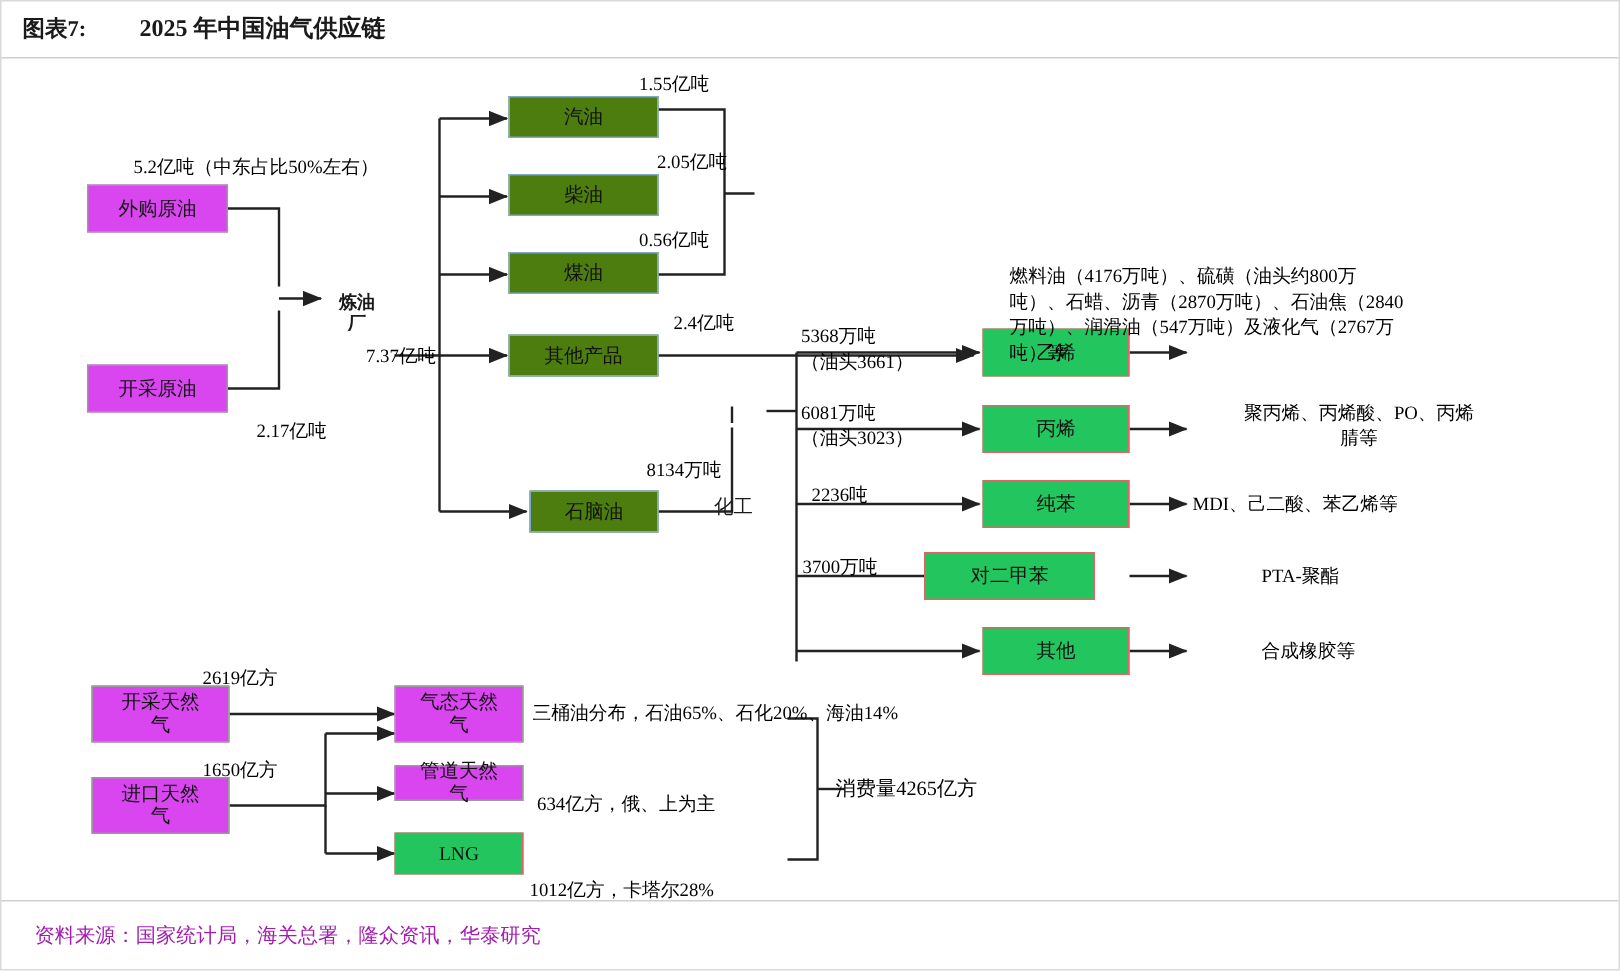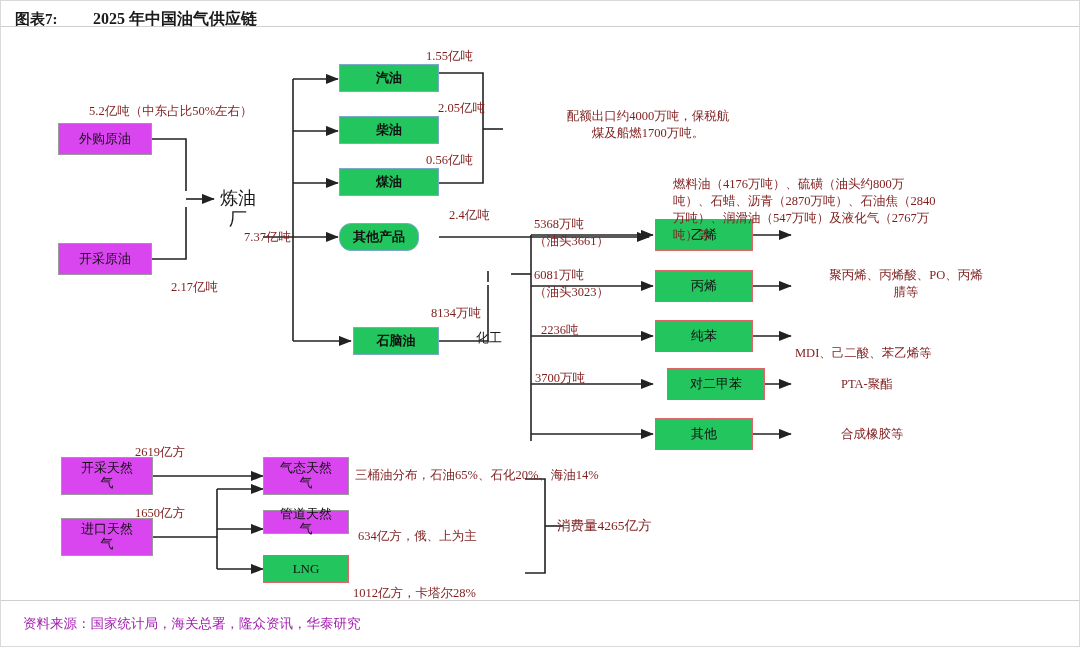--- a/index.html
+++ b/index.html
@@ -19,21 +19,21 @@
     width: 1080px;
     height: 647px;
     border: 1px solid #d9d9d9;
     box-sizing: border-box;
   }
   
   #header {
     position: absolute;
     left: 0; top: 0;
     width: 1078px;
-    height: 26px;
+    height: 38px;
     border-bottom: 1px solid #cfcfcf;
     box-sizing: border-box;
   }
   #header .label {
     position: absolute;
     left: 14px; top: 9px;
     font-size: 15px;
     font-weight: bold;
     font-family: "Liberation Serif", serif;
   }
@@ -85,39 +85,38 @@
     text-align: center;
     font-family: "Liberation Serif", serif;
     white-space: pre-line;
   }
   .node.gray {
     background: #d946ef;
     border: 1px solid #9a9a9a;
     color: #111;
   }
   .node.blue {
-    background: #22c55e;
+    background: #4d7c0f;
     border: 1px solid #7fa8cd;
     color: #111;
-    font-weight: bold;
   }
   .node.red {
     background: #22c55e;
     border: 1px solid #e2646b;
     color: #111;
   }
   .node.plain {
     background: transparent;
     border: none;
   }
   .lbl {
     position: absolute;
     font-size: 12.5px;
     font-family: "Liberation Serif", serif;
-    color: #7f1d1d;
+    color: #000000;
     line-height: 1.35;
     white-space: pre-line;
   }
   .lbl.w2 { width: 340px; }
   .lbl.center { text-align: center; }
 </style>
 </head>
 <body>
 
 <div id="page">
@@ -178,34 +177,34 @@
         <path d="M216,490 L262,490" marker-end="url(#arr)"></path>
         <path d="M216,530 L262,530" marker-end="url(#arr)"></path>
 
         <path d="M524,440 L544,440 L544,534 L524,534"></path>
         <path d="M544,487 L562,487"></path>
       </g>
     </svg>
 
     <div class="node gray" style="left:57px; top:84px; width:94px; height:32px;">外购原油</div>
     <div class="node gray" style="left:57px; top:204px; width:94px; height:32px;">开采原油</div>
-    <div class="node plain" style="left:212px; top:142px; width:50px; height:56px; font-size:18px;">炼油
+    <div class="node plain" style="left:212px; top:142px; width:50px; height:56px; font-size:12px;font-weight:bold;">炼油
 厂</div>
 
     <div class="node blue" style="left:338px; top:25px; width:100px; height:28px;">汽油</div>
     <div class="node blue" style="left:338px; top:77px; width:100px; height:28px;">柴油</div>
     <div class="node blue" style="left:338px; top:129px; width:100px; height:28px;">煤油</div>
-    <div class="node blue" style="left:338px; top:184px; width:80px; height:28px;border-radius:12px;">其他产品</div>
+    <div class="node blue" style="left:338px; top:184px; width:100px; height:28px;">其他产品</div>
     <div class="node blue" style="left:352px; top:288px; width:86px; height:28px;">石脑油</div>
     <div class="node plain" style="left:466px; top:288px; width:44px; height:22px;">化工</div>
 
     <div class="node red" style="left:654px; top:180px; width:98px; height:32px;">乙烯</div>
     <div class="node red" style="left:654px; top:231px; width:98px; height:32px;">丙烯</div>
     <div class="node red" style="left:654px; top:281px; width:98px; height:32px;">纯苯</div>
-    <div class="node red" style="left:666px; top:329px; width:98px; height:32px;">对二甲苯</div>
+    <div class="node red" style="left:615px; top:329px; width:114px; height:32px;">对二甲苯</div>
     <div class="node red" style="left:654px; top:379px; width:98px; height:32px;">其他</div>
 
     <div class="node gray" style="left:60px; top:418px; width:92px; height:38px;">开采天然
 气</div>
     <div class="node gray" style="left:60px; top:479px; width:92px; height:38px;">进口天然
 气</div>
     <div class="node gray" style="left:262px; top:418px; width:86px; height:38px;">气态天然
 气</div>
     <div class="node gray" style="left:262px; top:471px; width:86px; height:24px;">管道天然
 气</div>
@@ -223,29 +222,27 @@
 （油头3661）</div>
     <div class="lbl" style="left:533px; top:228px; width:116px;">6081万吨
 （油头3023）</div>
     <div class="lbl" style="left:540px; top:283px; width:110px;">2236吨</div>
     <div class="lbl" style="left:534px; top:331px; width:110px;">3700万吨</div>
     <div class="lbl" style="left:134px; top:405px; width:120px;">2619亿方</div>
     <div class="lbl" style="left:134px; top:466px; width:120px;">1650亿方</div>
     <div class="lbl" style="left:357px; top:489px; width:180px;">634亿方，俄、上为主</div>
     <div class="lbl" style="left:352px; top:546px; width:200px;">1012亿方，卡塔尔28%</div>
 
-    <div class="lbl w2 center" style="left:512px; top:69px; width:270px;">配额出口约4000万吨，保税航
-煤及船燃1700万吨。</div>
     <div class="lbl" style="left:672px; top:137px; width:330px;">燃料油（4176万吨）、硫磺（油头约800万
 吨）、石蜡、沥青（2870万吨）、石油焦（2840
 万吨）、润滑油（547万吨）及液化气（2767万
 吨）等</div>
     <div class="lbl center" style="left:780px; top:228px; width:250px;">聚丙烯、丙烯酸、PO、丙烯
 腈等</div>
-    <div class="lbl" style="left:794px; top:289px; width:250px;margin-top:17px;">MDI、己二酸、苯乙烯等</div>
+    <div class="lbl" style="left:794px; top:289px; width:250px;">MDI、己二酸、苯乙烯等</div>
     <div class="lbl" style="left:840px; top:337px; width:200px;">PTA-聚酯</div>
     <div class="lbl" style="left:840px; top:387px; width:200px;">合成橡胶等</div>
     <div class="lbl" style="left:354px; top:428px; width:300px;">三桶油分布，石油65%、石化20%、海油14%</div>
     <div class="lbl" style="left:556px; top:478px; width:220px; font-size:13.5px;">消费量4265亿方</div>
 
   </div>
 
   <div id="footer">
     <span class="src">资料来源：国家统计局，海关总署，隆众资讯，华泰研究</span>
   </div>

